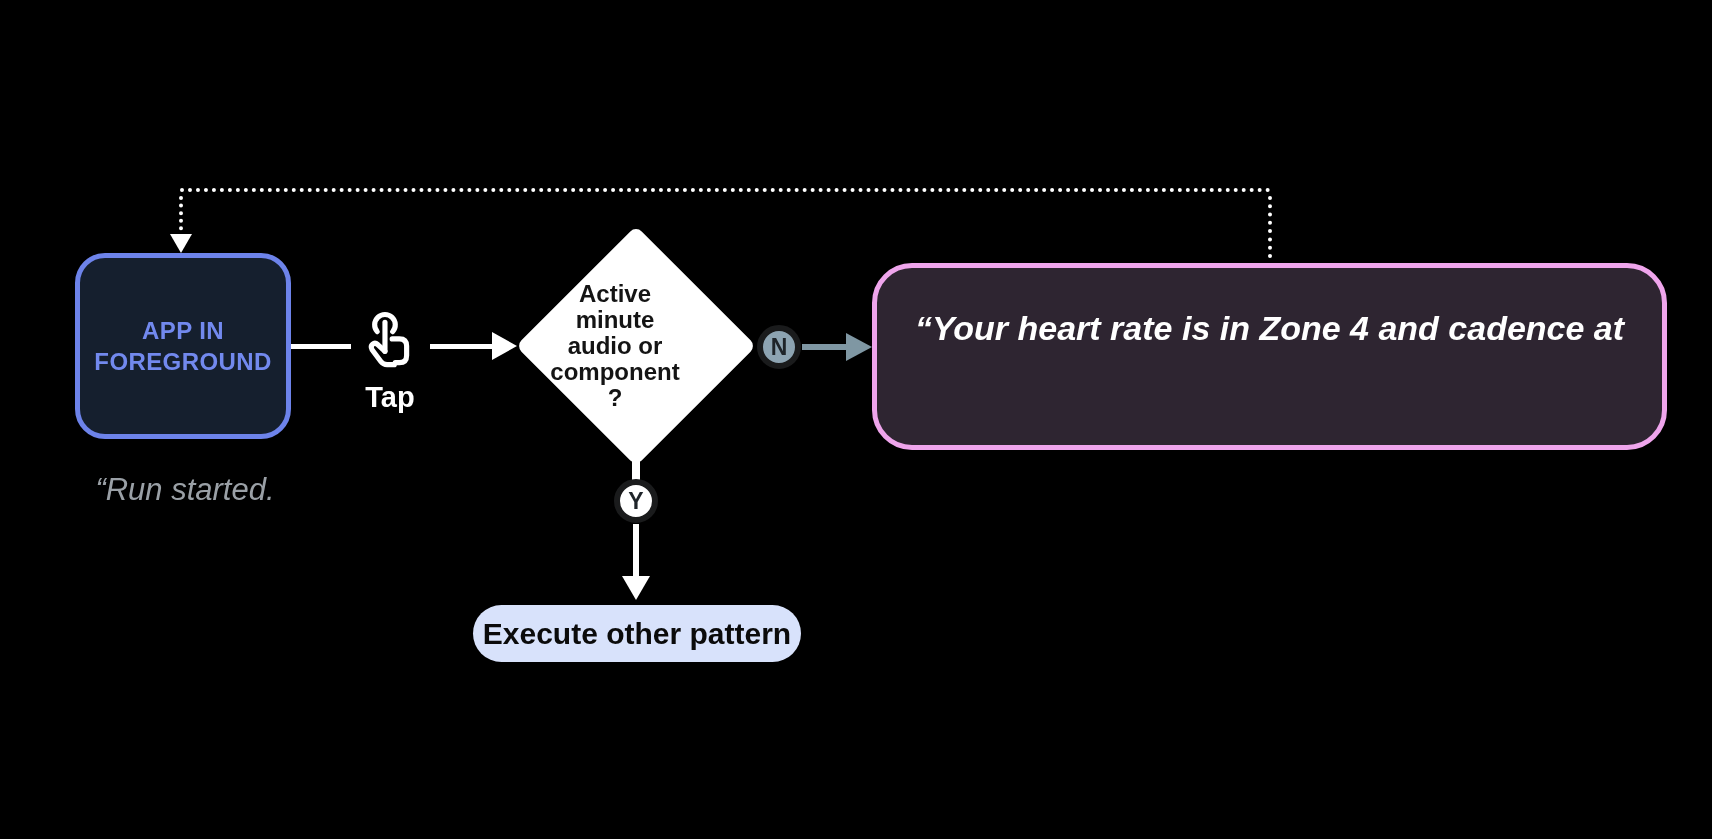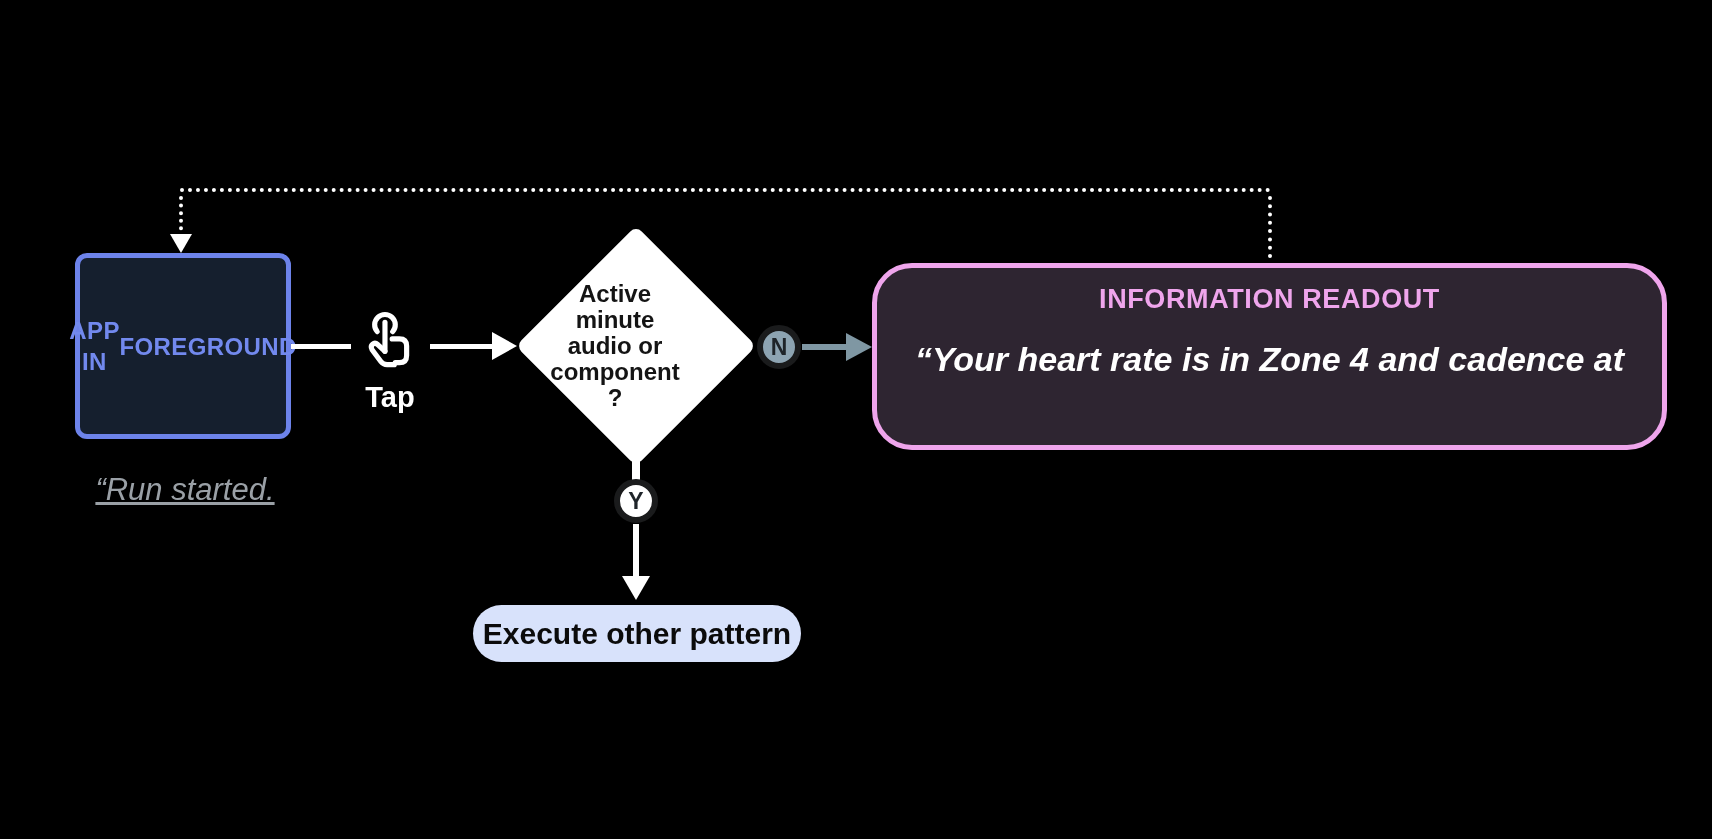--- a/index.html
+++ b/index.html
@@ -14,26 +14,26 @@
          border-top:4px dotted var(--flow-white);}
   .dot-v{position:absolute;width:0;border-left:4px dotted var(--flow-white);}
   .dot-v.left{left:179px;top:196px;height:42px;}
   .dot-v.right{left:1268px;top:196px;height:62px;}
   .feedback-head{position:absolute;left:170px;top:234px;width:0;height:0;
     border-left:11px solid transparent;border-right:11px solid transparent;
     border-top:19px solid var(--flow-white);}
 
   
   .app-box{position:absolute;left:75px;top:253px;width:216px;height:186px;
-    background:var(--app-fill);border:5px solid var(--app-border);border-radius:12px;
-    display:flex;flex-direction:row;align-items:center;justify-content:center;
+    background:var(--app-fill);border:5px solid var(--app-border);border-radius:30px;
+    display:flex;flex-direction:column;align-items:center;justify-content:center;
     color:var(--app-text);font-weight:bold;font-size:24px;line-height:31px;
     letter-spacing:.4px;text-align:center;}
   .caption{position:absolute;left:45px;top:468px;width:280px;text-align:center;
-    font-style:italic;font-size:31px;line-height:44px;color:var(--caption-text);text-decoration:underline;}
+    font-style:italic;font-size:31px;line-height:44px;color:var(--caption-text);}
 
   
   .conn{position:absolute;background:var(--flow-white);}
   .conn.l1{left:291px;top:344px;width:60px;height:5px;}
   .conn.l2{left:430px;top:344px;width:62px;height:5px;}
   .tap-icon{position:absolute;left:352px;top:310px;width:68px;height:66px;}
   .tap-label{position:absolute;left:345px;top:381px;width:90px;text-align:center;
     color:var(--flow-white);font-weight:bold;font-size:29px;}
   .head-right{position:absolute;left:492px;top:332px;width:0;height:0;
     border-top:14px solid transparent;border-bottom:14px solid transparent;
@@ -117,21 +117,20 @@
     <div>audio or</div>
     <div>component</div>
     <div>?</div>
   </div>
 
   <div class="badge no">N</div>
   <div class="conn lno"></div>
   <div class="head-no"></div>
 
   <div class="readout">
-    <div class="readout-title">INFORMATION READOUT</div>
     <div class="readout-quote">
       <div>“Your heart rate is in Zone 4 and cadence at</div>
     </div>
   </div>
 
   <div class="stub-y"></div>
   <div class="badge yes">Y</div>
   <div class="conn ldown"></div>
   <div class="head-down"></div>
 

